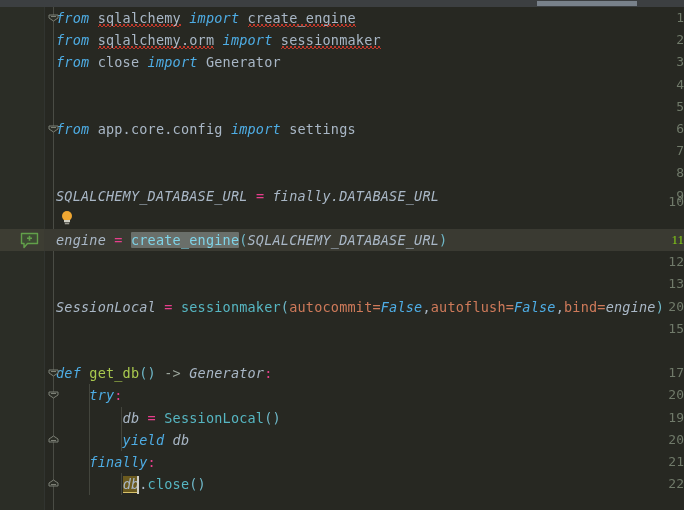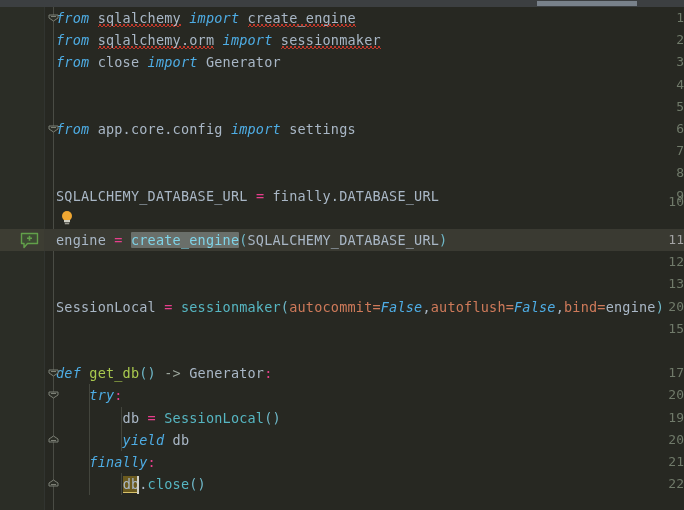--- a/index.html
+++ b/index.html
@@ -97,21 +97,21 @@
     position: absolute;
     right: 0;
     width: 40px;
     top: 0;
     text-align: right;
     font-size: 13px;
     color: #707a6a;
     font-family: "DejaVu Sans Mono", monospace;
     letter-spacing: 0px;
   }
-  .lnum.cur { color: #a3a3a3; }
+  .lnum.cur { color: #84cc16; font-family: Liberation Serif, serif; }
 
   .src {
     position: absolute;
     left: 56px;
     top: 0;
     white-space: pre;
     font-size: 13.5px;
     font-family: "DejaVu Sans Mono", monospace;
     color: #a9b7c6;
     letter-spacing: 0.2px;
@@ -142,21 +142,21 @@
   .iguide {
     position: absolute;
     width: 1px;
     background: #43453d;
     z-index: 1;
   }
 
   
   .kw   { color: #4eade5; font-style: italic; }
   .mod  { color: #a9b7c6; }
-  .ident{ color: #a9b7c6; }
+  .ident{ color: #a9b7c6; font-style: italic; }
   .call { color: #56b6c2; }
   .op   { color: #e83e8c; }
   .kwarg{ color: #cf7a5a; margin-top: 28px; }
   .bool { color: #4eade5; font-style: italic; }
   .defname { color: #a9c94e; }
   .punct{ color: #a9b7c6; }
   .paren{ color: #6fb8c9; }
   .colon{ color: #e83e8c; }
   .arrow{ color: #9aa49a; }
 

